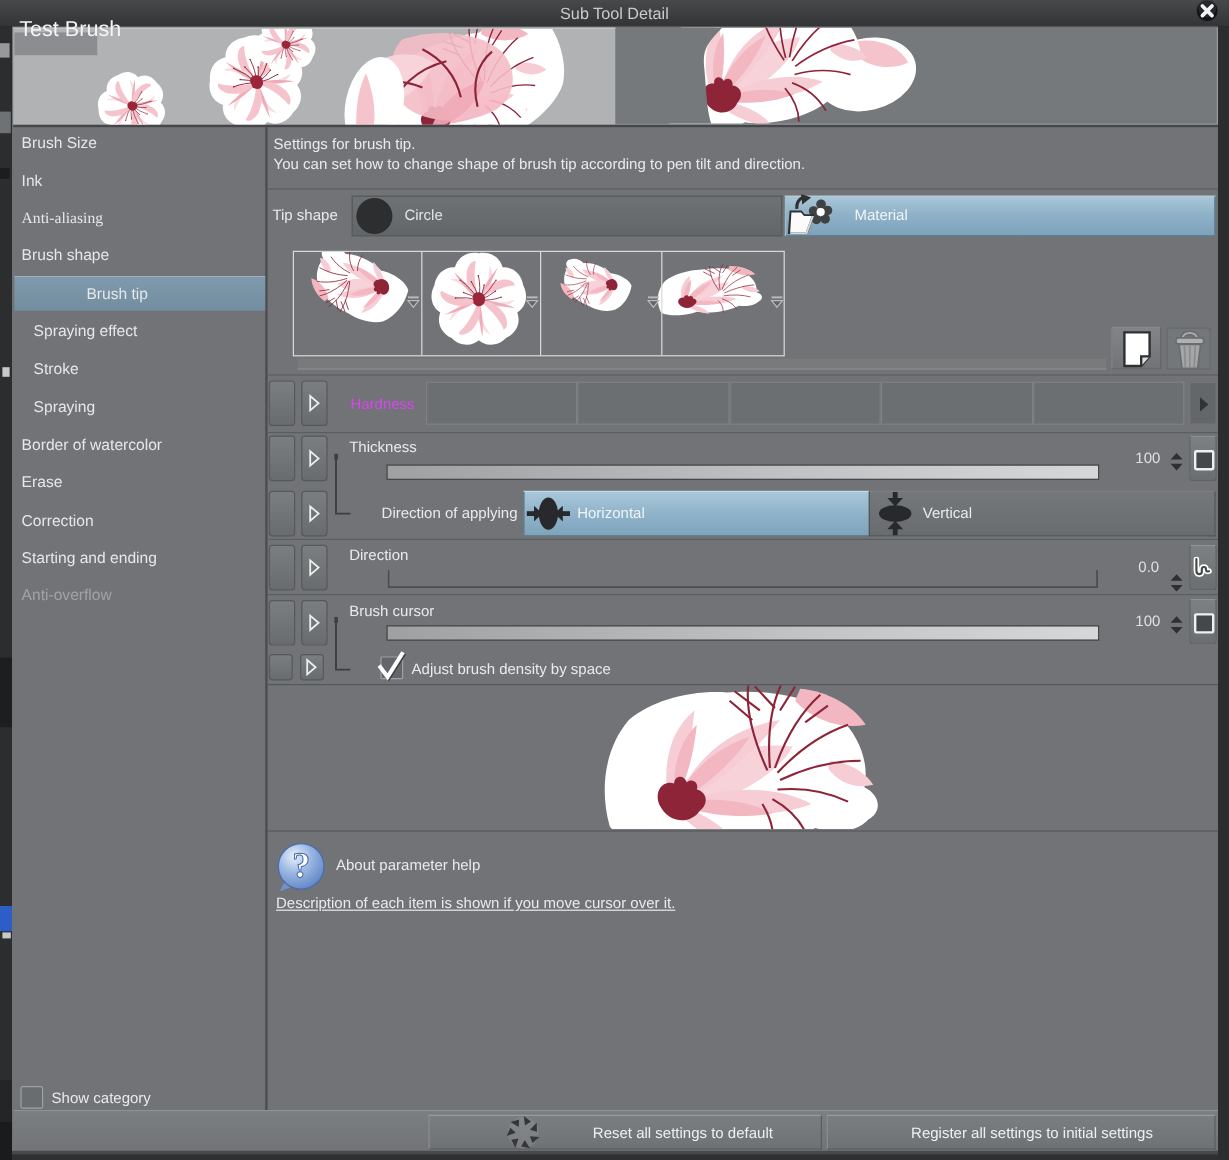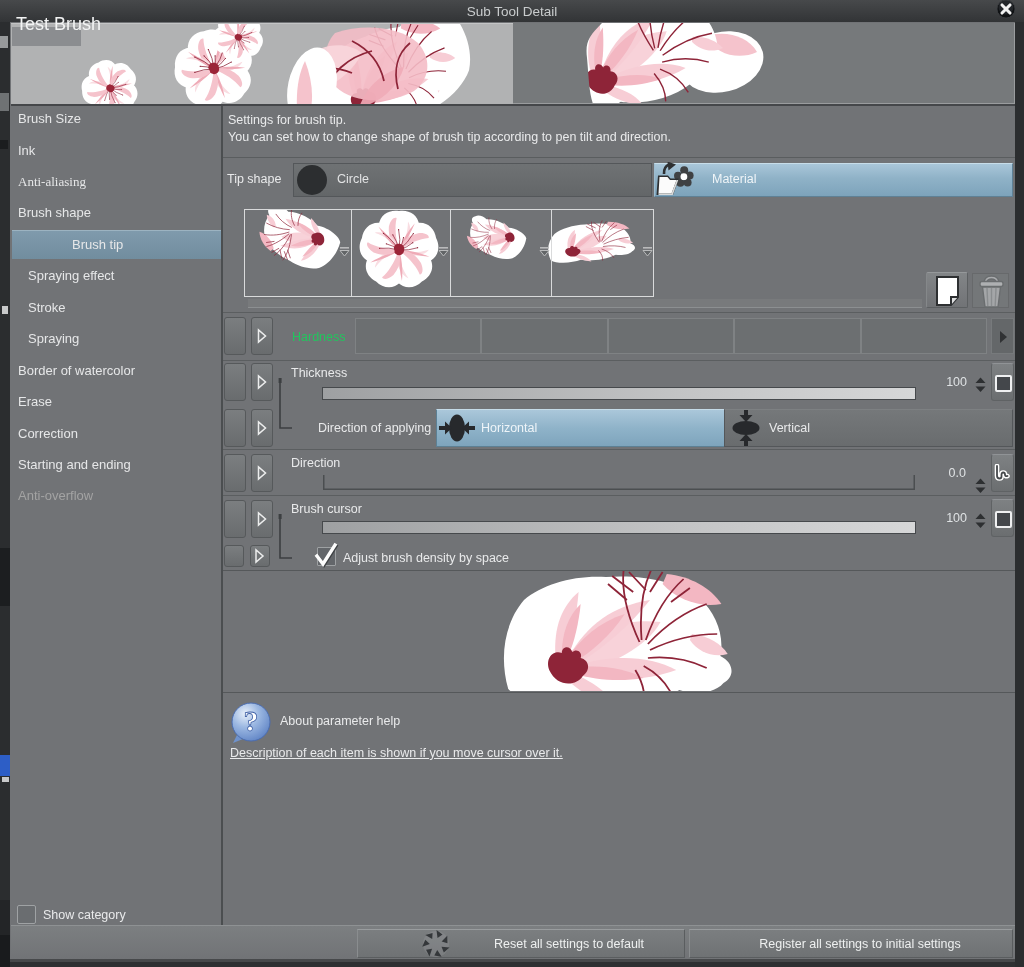--- a/index.html
+++ b/index.html
@@ -159,21 +159,21 @@
 <div class="abs" style="left:223px;top:449px;width:792px;height:1px;background:#5b5e60;"></div>
 <div class="abs" style="left:223px;top:495px;width:792px;height:1px;background:#5b5e60;"></div>
 <div class="abs" style="left:223px;top:570px;width:792px;height:1px;background:#55585a;"></div>
 
 <div id="rows">
     <div style="position:absolute;width:22px;height:38px;border-radius:3px;background:linear-gradient(#7b7e80,#696c6e);border:1px solid #56595b;box-sizing:border-box;left:224px;top:317px;"></div>
     <div style="position:absolute;width:22px;height:38px;border-radius:3px;background:linear-gradient(#7b7e80,#696c6e);border:1px solid #56595b;box-sizing:border-box;left:251px;top:317px;"></div>
     <svg style="position:absolute;left:251px;top:317px;" width="22" height="38">
       <polygon points="7.5,13 7.5,25 14.5,19" fill="none" stroke="#eceded" stroke-width="1.5"></polygon>
     </svg>
-    <div class="t" style="left:292px;top:330px;color:#22c55e;">Hardness</div>
+    <div class="t" style="left:292px;top:330px;color:#d946ef;">Hardness</div>
     <div style="position:absolute;left:355px;top:318px;width:126.4px;height:36px;border:1px solid #7f8284;box-sizing:border-box;background:#6c6f71;"></div>
     <div style="position:absolute;left:481.4px;top:318px;width:126.4px;height:36px;border:1px solid #7f8284;box-sizing:border-box;background:#6c6f71;"></div>
     <div style="position:absolute;left:607.8px;top:318px;width:126.4px;height:36px;border:1px solid #7f8284;box-sizing:border-box;background:#6c6f71;"></div>
     <div style="position:absolute;left:734.2px;top:318px;width:126.4px;height:36px;border:1px solid #7f8284;box-sizing:border-box;background:#6c6f71;"></div>
     <div style="position:absolute;left:860.6px;top:318px;width:126.4px;height:36px;border:1px solid #7f8284;box-sizing:border-box;background:#6c6f71;"></div>
     <div style="position:absolute;left:991px;top:318px;width:23px;height:36px;background:#646769;border:1px solid #777a7c;box-sizing:border-box;"></div>
     <svg style="position:absolute;left:997px;top:330px;" width="12" height="14">
       <polygon points="3,1 3,13 10,7" fill="#303234"></polygon>
     </svg>
     <div style="position:absolute;width:22px;height:38px;border-radius:3px;background:linear-gradient(#7b7e80,#696c6e);border:1px solid #56595b;box-sizing:border-box;left:224px;top:363px;"></div>

